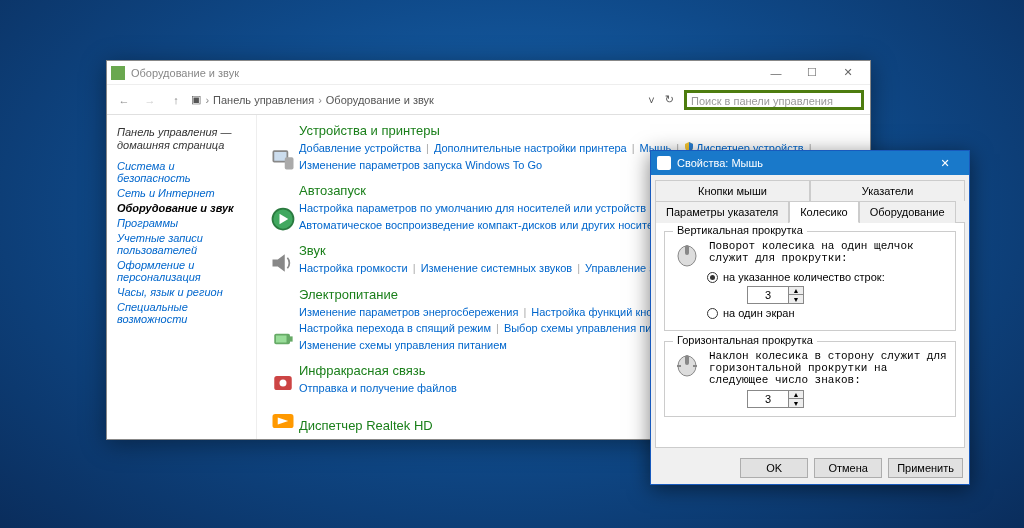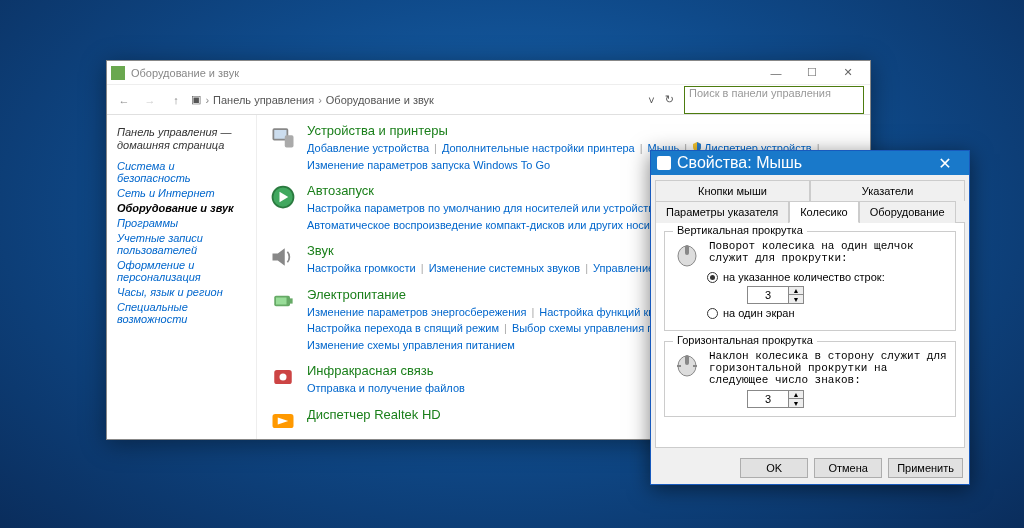--- a/index.html
+++ b/index.html
@@ -38,34 +38,34 @@
     display:flex; align-items:center;
     padding: 0 6px;
     border-bottom: 1px solid #e0e0e0;
     gap:4px;
     color:#555;
   }
   .navarrow { width:22px; height:22px; display:flex; align-items:center; justify-content:center; color:#888; }
   .breadcrumb { display:flex; align-items:center; gap:4px; font-size:11px; }
   .bc-sep { color:#888; }
   .cp-nav .flex { flex:1; }
-  .searchbox { width:180px; height:28px; border:1px solid #4d7c0f; padding:0 4px; font-size:11px; color:#999; display:flex; align-items:flex-start; }
+  .searchbox { width:180px; height:20px; border:3px solid #4d7c0f; padding:0 4px; font-size:11px; color:#999; display:flex; align-items:flex-end; }
   .cp-body { flex:1; display:flex; overflow:hidden; }
   .cp-sidebar {
     width: 150px;
     padding: 8px 10px;
     border-right: 1px solid #eee;
     font-size:11px;
     font-style:italic;
   }
   .cp-sidebar .side-item { margin: 3px 0; color:#0066cc; cursor:pointer; }
   .cp-sidebar .side-item.head { color:#333; line-height:1.2; margin-bottom:8px; }
   .cp-sidebar .side-item.sel { color:#000; font-weight:bold; }
   .cp-main { flex:1; padding: 8px 12px; overflow:auto; }
-  .cat { display:flex; gap:10px; margin-bottom:10px; }
+  .cat { display:flex; gap:2px; margin-bottom:10px;align-items:flex-end; }
   .cat-icon { width:28px; height:28px; flex-shrink:0; display:flex; align-items:center; justify-content:center; }
   .cat-icon svg { width:28px; height:28px; }
   .cat-body { flex:1; }
   .cat-title { color:#1a7f1a; font-size:13px; margin-bottom:2px; cursor:pointer; }
   .cat-links { display:flex; flex-wrap:wrap; gap:0; font-size:11px; line-height:1.5; }
   .cat-links a { color:#0066cc; text-decoration:none; cursor:pointer; }
   .cat-links .lsep { color:#aaa; margin:0 5px; }
   .shield { display:inline-block; width:10px; height:10px; margin-right:2px; vertical-align:-1px; }
 
   
@@ -77,21 +77,21 @@
     border: 1px solid #185abd;
     box-shadow: 0 4px 20px rgba(0,0,0,0.5);
     display:flex; flex-direction:column;
   }
   .mouse-titlebar {
     height: 24px;
     background: #1979ca;
     color:#fff;
     display:flex; align-items:center;
     padding: 0 6px;
-    font-size:16px;
+    font-size:11px;
   }
   .mouse-titlebar .ticon { width:14px;height:14px;margin-right:6px;background:#fff;border-radius:2px;display:inline-block; }
   .mouse-titlebar .spacer { flex:1; }
   .mouse-titlebar .close { width:36px; height:22px; display:flex;align-items:center;justify-content:center; }
   .tabs { display:flex; font-size:11px; background:#f0f0f0; }
   .tab { padding:4px 10px; border:1px solid #ccc; border-bottom:none; background:#f0f0f0; cursor:pointer; position:relative; top:1px; }
   .tab.active { background:#fff; border-bottom:1px solid #fff; }
   .tabrow2 { display:flex; }
   .tabpanel { flex:1; background:#fff; margin:0 4px 4px 4px; border:1px solid #ccc; padding:8px; font-size:11px; }
   .groupbox { border:1px solid #ccc; padding:8px; margin-bottom:10px; position:relative; }

